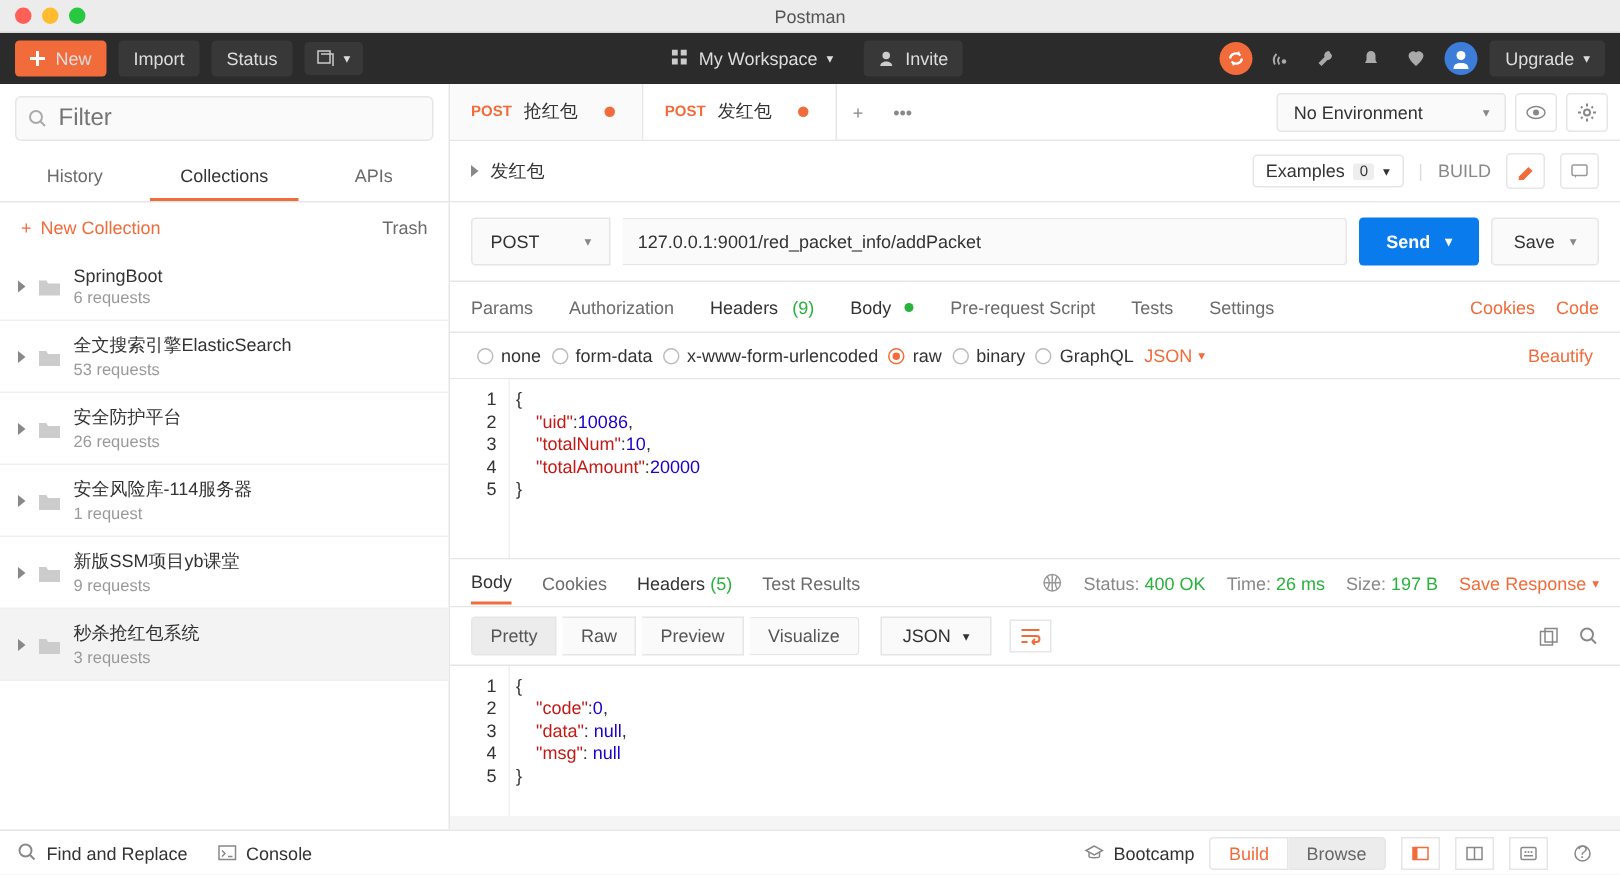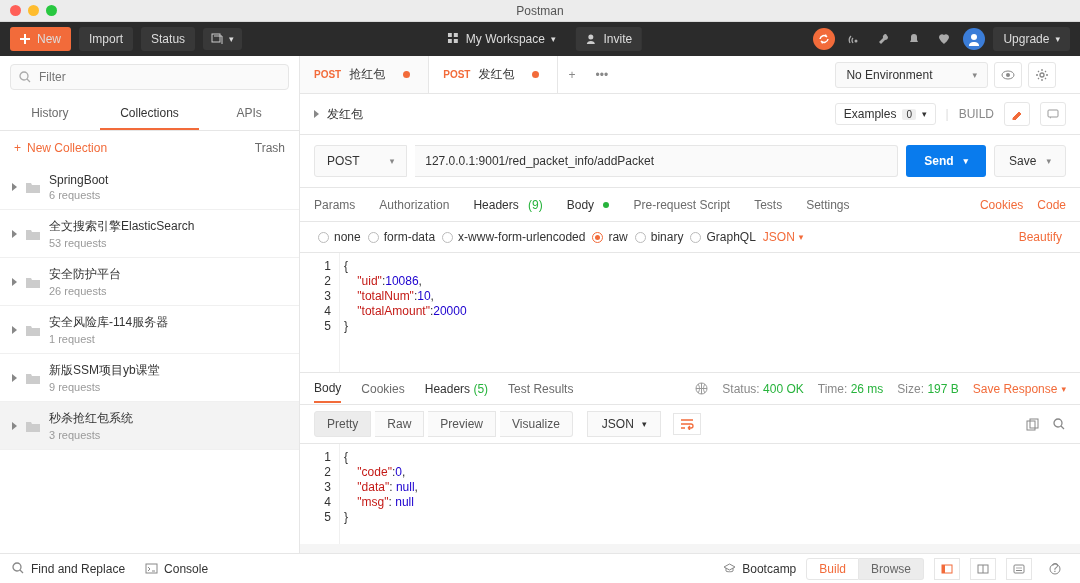--- a/index.html
+++ b/index.html
@@ -29,42 +29,42 @@
   .tb .avatar{width:22px;height:22px;border-radius:50%;background:#3b7dd8;display:flex;align-items:center;justify-content:center}
   .tb .upg{background:var(--dark-bar2);color:#ddd;padding:5px 10px;border-radius:3px;display:flex;align-items:center;gap:6px}
   .tb *{color:#ddd}
 
   .cols{flex:1;display:flex;min-height:0}
 
   
   .sb{width:300px;background:#fff;border-right:1px solid var(--gray-border);display:flex;flex-direction:column}
   .sb .filter{padding:8px 10px}
   .sb .filter .inp{border:1px solid var(--gray-border);border-radius:4px;display:flex;align-items:center;padding:4px 8px;gap:6px;background:var(--light)}
-  .sb .filter input{border:none;outline:none;flex:1;background:transparent;font-size:12px;color:#a21caf}
+  .sb .filter input{border:none;outline:none;flex:1;background:transparent;font-size:16px;color:#a21caf}
   .sb .sbtabs{display:flex;border-bottom:1px solid var(--gray-border)}
   .sb .sbtabs .t{flex:1;text-align:center;padding:8px 0;color:var(--gray-text);cursor:pointer}
   .sb .sbtabs .t.active{color:#333;border-bottom:2px solid var(--orange);font-weight:500}
   .sb .row-nc{display:flex;align-items:center;padding:10px 14px;color:var(--orange);gap:6px}
   .sb .row-nc .trash{margin-left:auto;color:var(--gray-text)}
   .sb .coll{border-bottom:1px solid #f0f0f0;padding:8px 12px;display:flex;align-items:center;gap:8px;cursor:pointer}
   .sb .coll.sel{background:#f3f3f3}
   .sb .coll .meta{display:flex;flex-direction:column;gap:2px}
   .sb .coll .meta .sub{color:#9a9a9a;font-size:11px}
   .tri{width:0;height:0;border-top:4px solid transparent;border-bottom:4px solid transparent;border-left:5px solid #888}
 
   
   .main{flex:1;display:flex;flex-direction:column;min-width:0}
   .tabbar{display:flex;align-items:center;border-bottom:1px solid var(--gray-border);background:#fff;height:38px}
   .tabbar .tab{display:flex;align-items:center;gap:8px;padding:0 14px;height:100%;border-right:1px solid var(--gray-border);cursor:pointer;position:relative}
   .tabbar .tab .meth{color:var(--orange);font-size:10px;font-weight:700}
   .tabbar .tab .dot{width:7px;height:7px;border-radius:50%;background:var(--orange);margin-left:10px;margin-right:4px}
   .tabbar .tab.active{background:#fff}
   .tabbar .tab:not(.active){background:var(--light)}
   .tabbar .add,.tabbar .dots3{padding:0 10px;color:#888;cursor:pointer}
-  .tabbar .env{margin-left:auto;display:flex;align-items:center;gap:6px;padding-right:24px}
+  .tabbar .env{margin-left:auto;display:flex;align-items:center;gap:6px;padding-right:8px}
   .tabbar .env .sel{border:1px solid var(--gray-border);background:var(--light);padding:5px 10px;border-radius:3px;display:flex;align-items:center;gap:40px;color:#666;cursor:pointer}
   .tabbar .env .sq{width:28px;height:26px;border:1px solid var(--gray-border);border-radius:3px;display:flex;align-items:center;justify-content:center;color:#888;cursor:pointer}
 
   .crumb{display:flex;align-items:center;padding:8px 14px;border-bottom:1px solid var(--gray-border);background:#fff}
   .crumb .left{display:flex;align-items:center;gap:8px;color:#444}
   .crumb .right{margin-left:auto;display:flex;align-items:center;gap:10px}
   .crumb .ex{color:#888;border:1px solid var(--gray-border);padding:3px 8px;border-radius:3px;display:flex;gap:6px;align-items:center}
   .crumb .build{color:#888}
   .crumb .sq{width:26px;height:24px;border:1px solid var(--gray-border);border-radius:3px;display:flex;align-items:center;justify-content:center;cursor:pointer}
   .crumb .sq.orange svg *{stroke:var(--orange);fill:var(--orange)}

